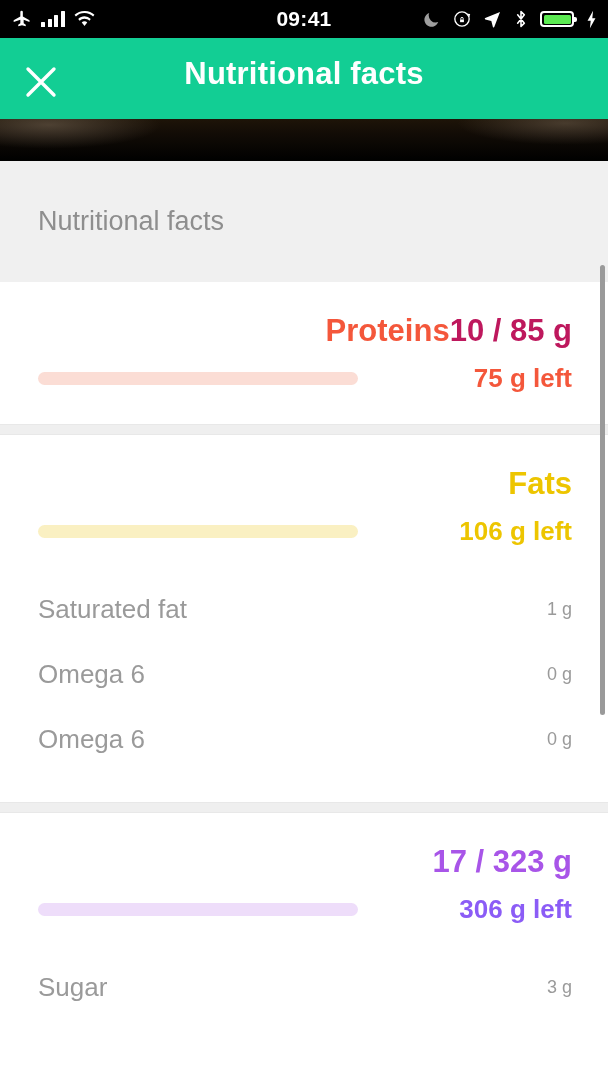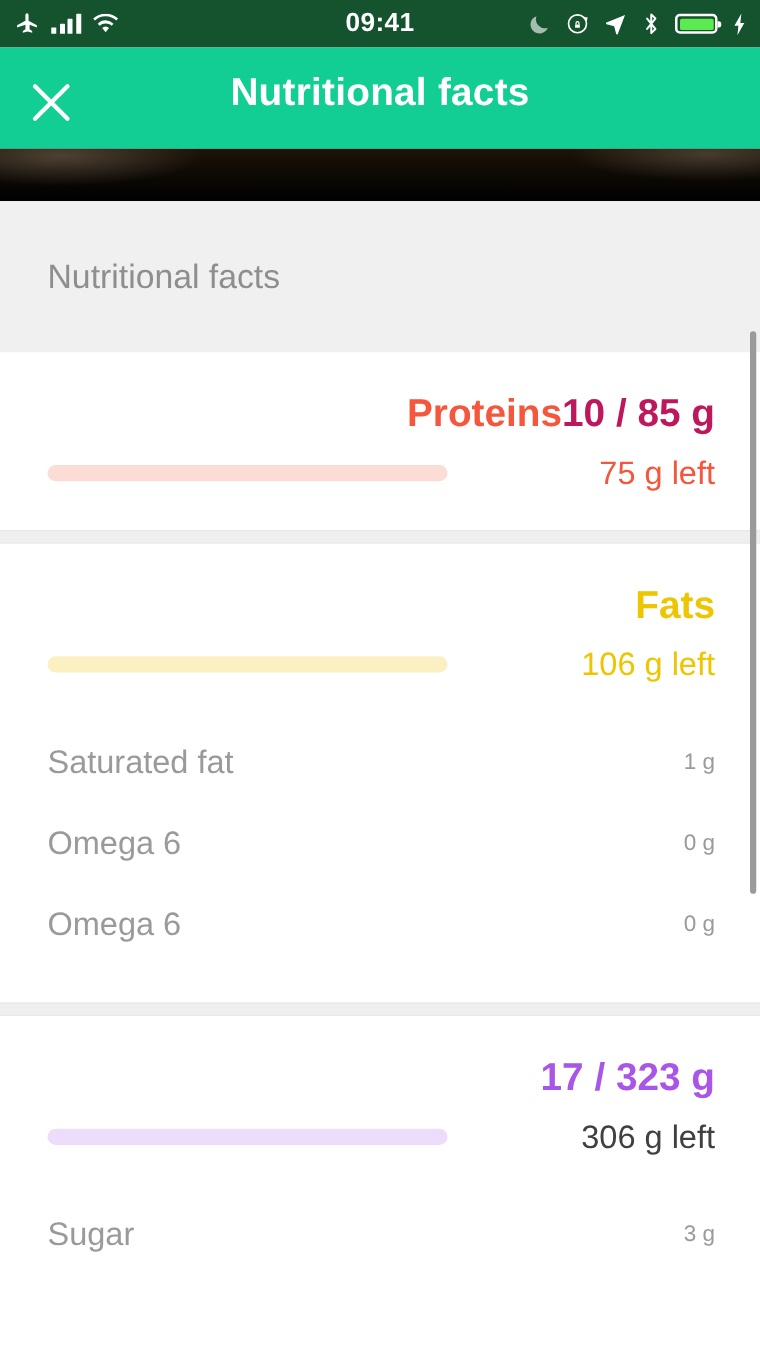--- a/index.html
+++ b/index.html
@@ -18,21 +18,21 @@
     height: 1080px;
     overflow: hidden;
   }
 
   
   .statusbar {
     position: absolute;
     top: 0; left: 0;
     width: 608px;
     height: 38px;
-    background: #14532d;
+    background: #000000;
     display: flex;
     align-items: center;
     color: #ffffff;
   }
   .sb-left {
     display: flex;
     align-items: center;
     gap: 9px;
     padding-left: 12px;
     flex: 0 0 auto;
@@ -189,21 +189,21 @@
     width: 320px;
     height: 13px;
     border-radius: 7px;
   }
   .bar-fill {
     height: 13px;
     border-radius: 7px;
   }
   .macro-left {
     font-size: 26px;
-    font-weight: normal;
+    font-weight: bold;
     white-space: nowrap;
   }
 
   .macro-pad { height: 30px; }
 
   .sub-row {
     display: flex;
     justify-content: space-between;
     align-items: center;
     padding: 0 36px 0 38px;
@@ -351,21 +351,21 @@
     <div class="divider"></div>
 
     <div class="macro">
       <div class="macro-head">
         <span class="macro-total" style="color: rgb(168, 85, 232);">17 / 323 g</span>
       </div>
       <div class="macro-row2">
         <span class="bar-track" style="background: rgb(238, 221, 250);">
           <span class="bar-fill" style="background: rgb(168, 85, 232); width: 5%;"></span>
         </span>
-        <span class="macro-left" style="color: #404040;">306 g left</span>
+        <span class="macro-left" style="color: #8b5cf6;">306 g left</span>
       </div>
       <div class="macro-pad"></div>
 
       <div class="sub-row">
         <span class="sub-label">Sugar</span>
         <span class="sub-value">3 g</span>
       </div>
     </div>
 
   </div>

